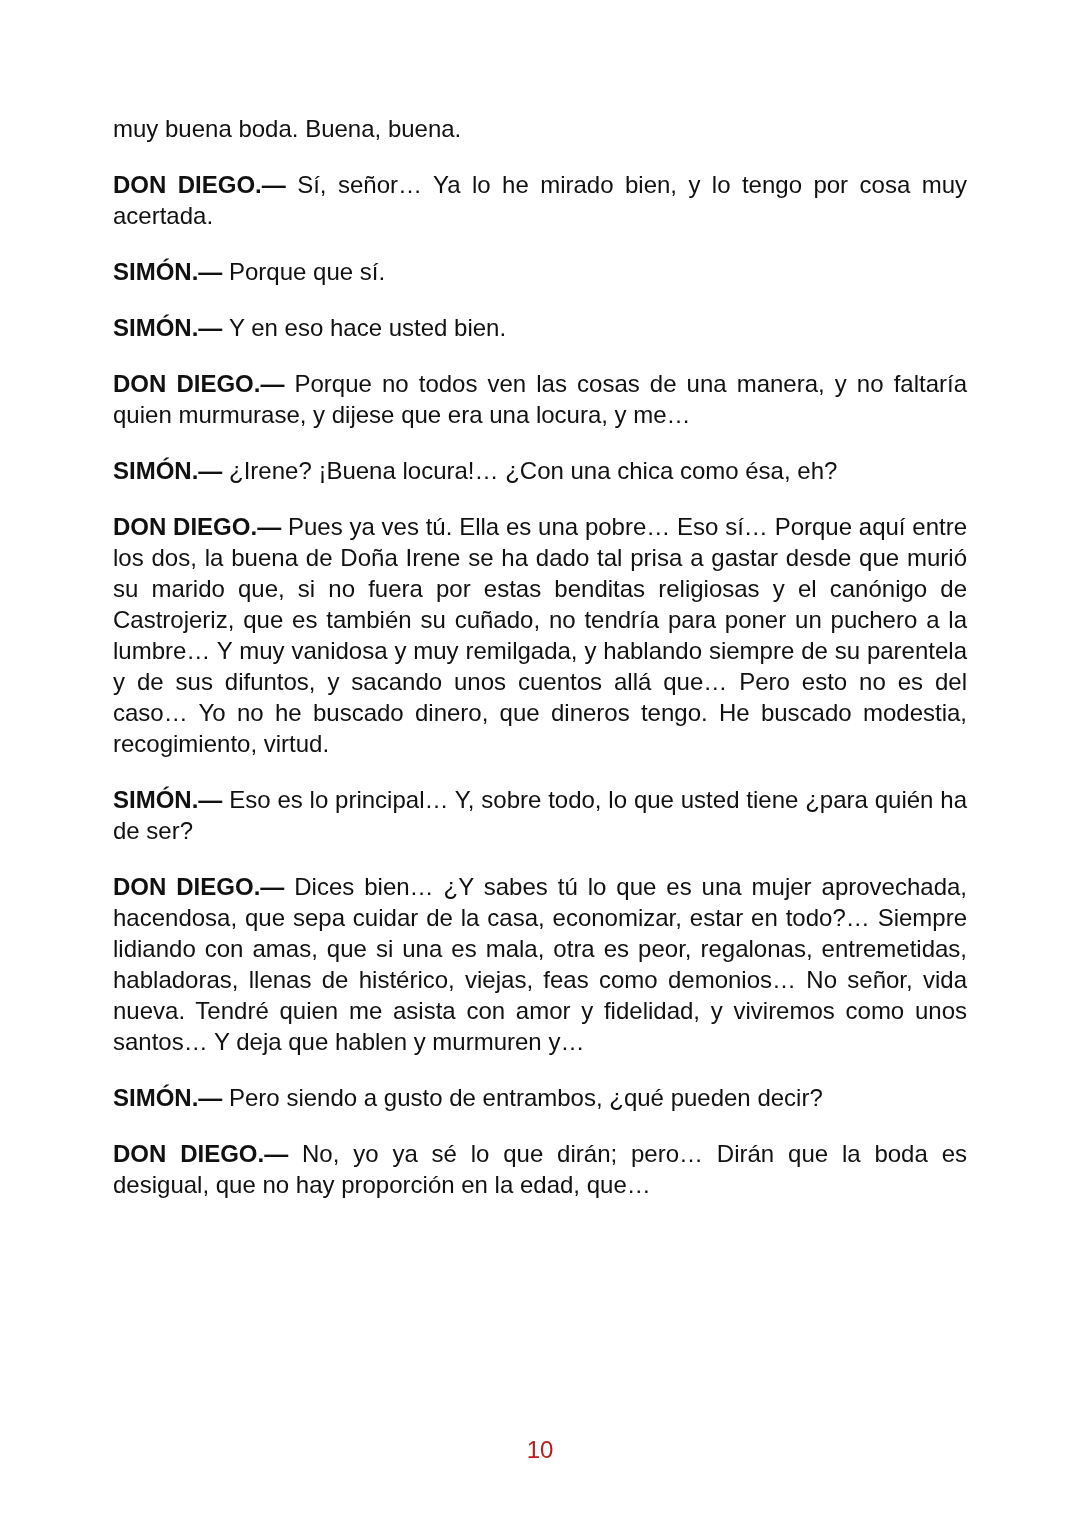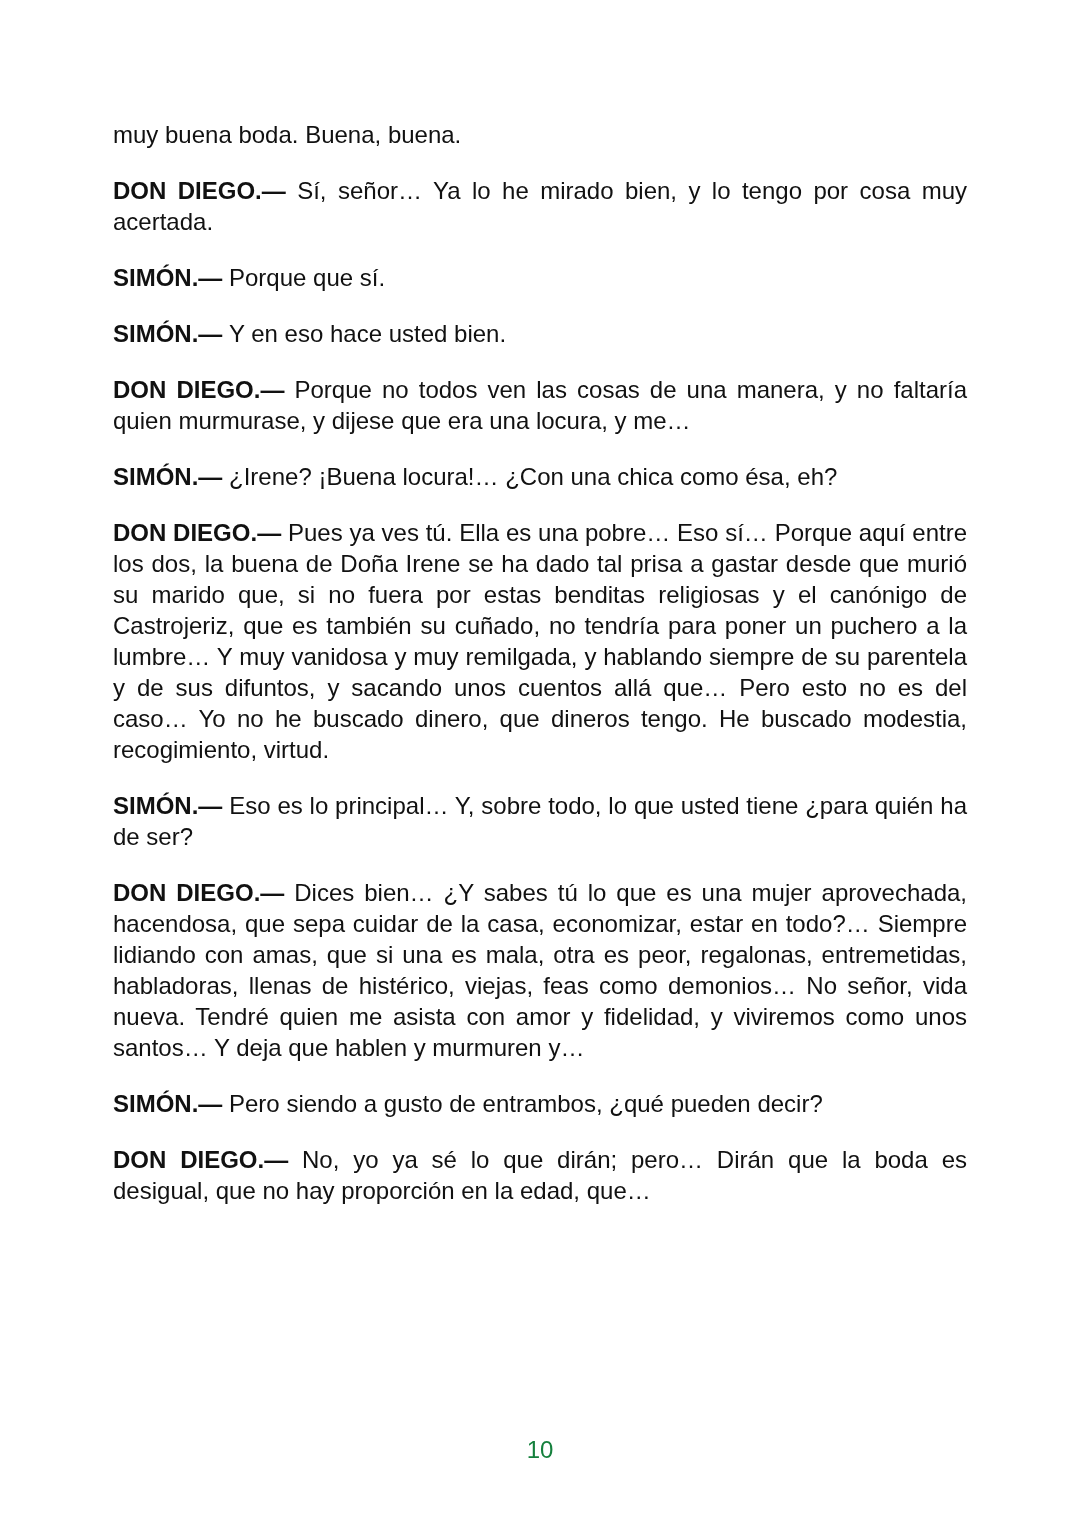--- a/index.html
+++ b/index.html
@@ -15,41 +15,41 @@
     font-family: "Liberation Sans", sans-serif;
     color: #111111;
   }
   .page-body {
     position: absolute;
     left: 113px;
     top: 113px;
     width: 854px;
   }
   .para {
-    margin: 6px 0 25px 0;
+    margin: 0 0 25px 0;
     font-size: 24px;
     line-height: 31px;
     text-align: justify;
     letter-spacing: 0px;
   }
   .para.last-line-left {
     text-align-last: left;
   }
   .speaker {
     font-weight: bold;
   }
   .page-number {
     position: absolute;
     left: 0;
     width: 1080px;
     top: 1434px;
     text-align: center;
     font-size: 24px;
     line-height: 31px;
-    color: #15803d;
+    color: #b91c1c;
   }
 </style>
 </head>
 <body>
 
 <div class="page-body">
   <p class="para last-line-left"><span class="speaker"></span><span>muy buena boda. Buena, buena.</span></p>
   <p class="para last-line-left"><span class="speaker">DON DIEGO.— </span><span>Sí, señor… Ya lo he mirado bien, y lo tengo por cosa muy acertada.</span></p>
   <p class="para last-line-left"><span class="speaker">SIMÓN.— </span><span>Porque que sí.</span></p>
   <p class="para last-line-left"><span class="speaker">SIMÓN.— </span><span>Y en eso hace usted bien.</span></p>

